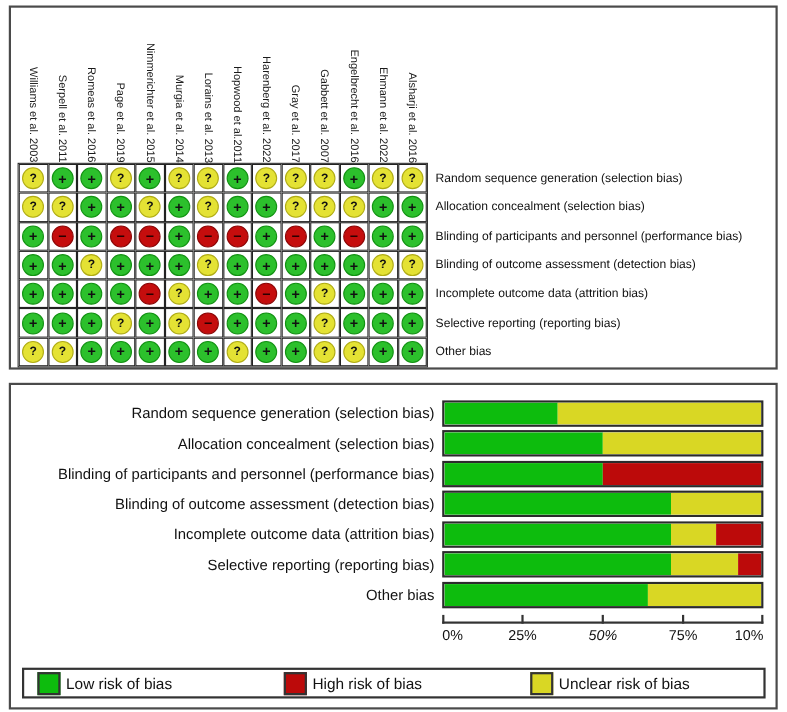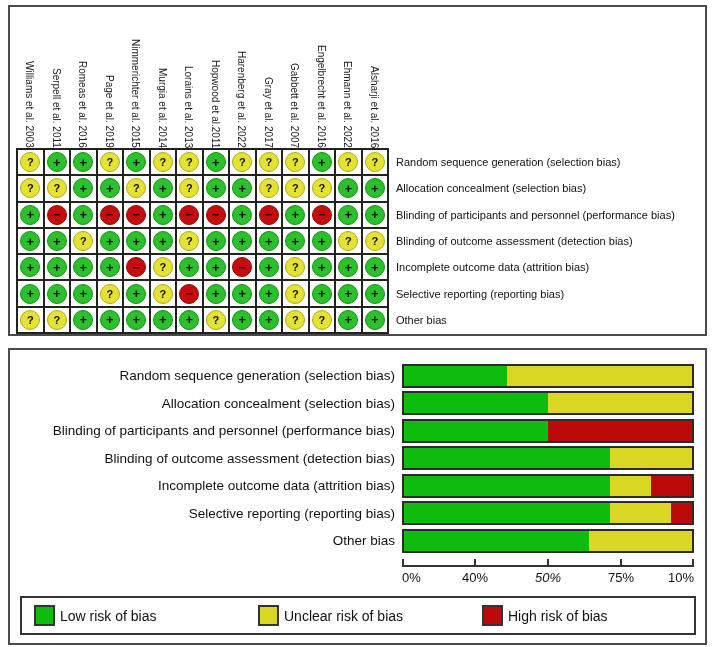--- a/index.html
+++ b/index.html
@@ -48,21 +48,21 @@
   .axis{position:relative;margin-left:392px;width:292px;height:30px;margin-top:4px;}
   .axis-line{position:absolute;left:0;right:0;top:6px;height:2px;background:#333;}
   .tick{position:absolute;top:0;width:2px;height:8px;background:#333;transform:translateX(-50%);}
   .tick.first{transform:none;}
   .tick.last{transform:none;margin-left:-2px;}
   .tick-label{position:absolute;top:11px;font-size:13px;color:#111;transform:translateX(-50%);white-space:nowrap;}
   .tick-label.first{transform:none;}
   .tick-label.last{transform:none;left:auto !important;right:0;}
 
   .legend{
-    position:absolute;left:10px;right:9px;bottom:8px;height:39px;
+    position:absolute;left:10px;right:9px;bottom:8px;height:28px;
     border:2px solid #333;display:grid;grid-template-columns:1fr 1fr 1fr;align-items:center;background:#fff;
   }
   .legend-item{display:flex;align-items:center;gap:5px;padding-left:12px;}
   .legend-swatch{width:21px;height:21px;border:2px solid #333;flex:0 0 auto;}
   .legend-label{font-size:14px;color:#111;white-space:nowrap;}
 </style>
 </head>
 <body>
 
 <div id="top-panel" class="panel">
@@ -479,35 +479,35 @@
           <span class="seg" style="width: 64.3%; background: rgb(13, 188, 13);"></span>
           <span class="seg" style="width: 35.7%; background: rgb(217, 215, 36);"></span>
         </div>
       </div>
     </div>
   <div class="axis">
     <div class="axis-line"></div>
   <span class="tick first" style="left: 0%;"></span>
       <span class="tick-label first" style="left: 0%;">0%</span>
       <span class="tick" style="left: 25%;"></span>
-      <span class="tick-label" style="left: 25%;">40%</span>
+      <span class="tick-label" style="left: 25%;">25%</span>
       <span class="tick" style="left: 50%;"></span>
       <span class="tick-label" style="left: 50%; font-style: italic;">50%</span>
       <span class="tick" style="left: 75%;"></span>
       <span class="tick-label" style="left: 75%;">75%</span>
       <span class="tick last" style="left: 100%;"></span>
       <span class="tick-label last" style="left: 100%;">10%</span>
     </div>
   <div class="legend">
       <div class="legend-item">
         <span class="legend-swatch" style="background: rgb(13, 188, 13);"></span>
         <span class="legend-label">Low risk of bias</span>
       </div>
       <div class="legend-item">
+        <span class="legend-swatch" style="background: rgb(188, 10, 10);"></span>
+        <span class="legend-label">High risk of bias</span>
+      </div>
+      <div class="legend-item">
         <span class="legend-swatch" style="background: rgb(217, 215, 36);"></span>
         <span class="legend-label">Unclear risk of bias</span>
       </div>
-      <div class="legend-item">
-        <span class="legend-swatch" style="background: rgb(188, 10, 10);"></span>
-        <span class="legend-label">High risk of bias</span>
-      </div>
     </div>
 </div>
 
 </body></html>

